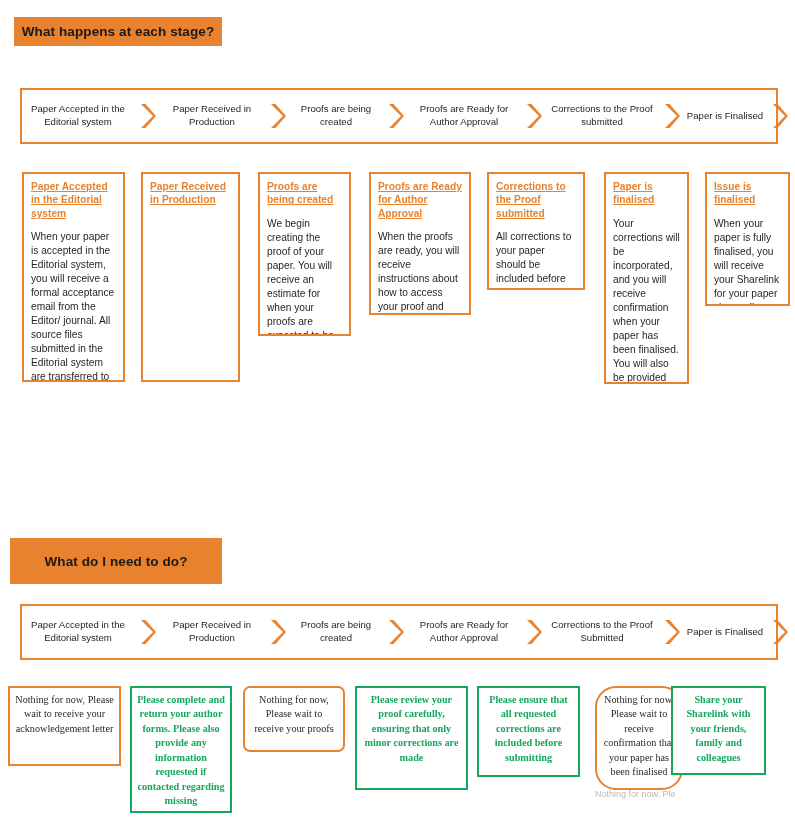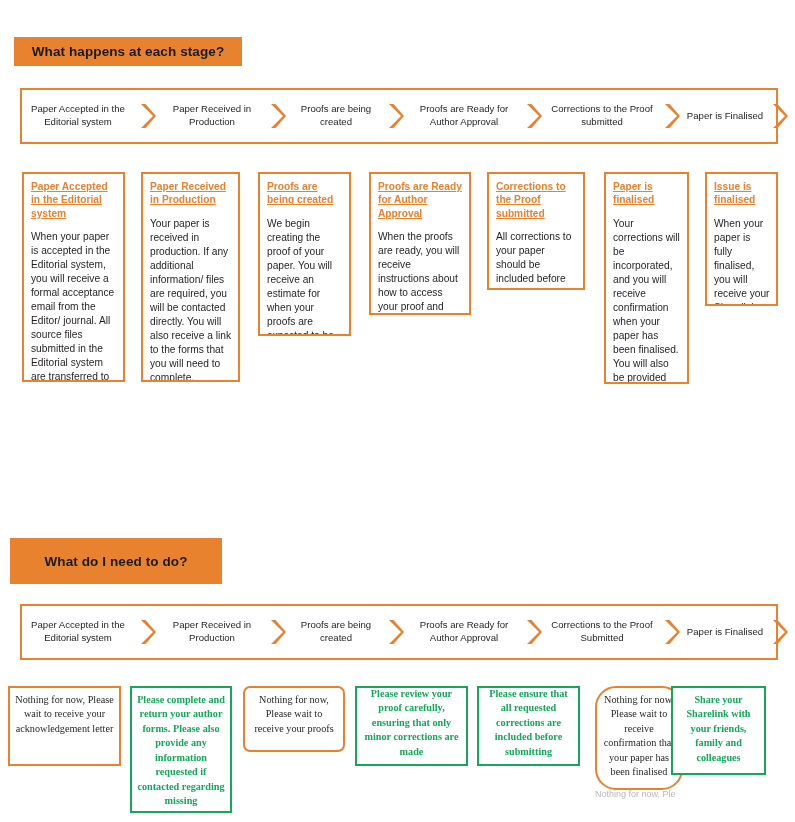--- a/index.html
+++ b/index.html
@@ -21,21 +21,21 @@
     position: absolute;
     background: #E8822E;
     color: #1a1a1a;
     font-size: 13.5px;
     font-weight: 600;
     display: flex;
     align-items: center;
     justify-content: center;
     letter-spacing: .1px;
   }
-  #banner-1 { left: 14px; top: 17px;  width: 228px; height: 29px; margin-top: 20px; }
+  #banner-1 { left: 14px; top: 17px;  width: 208px; height: 29px; }
   #banner-2 { left: 10px; top: 538px; width: 212px; height: 46px; }
 
   
   .strip {
     position: absolute;
     border: 2.5px solid #E8822E;
     background: #ffffff;
     display: flex;
     align-items: stretch;
     box-sizing: border-box;
@@ -172,39 +172,38 @@
   </div>
   <div class="strip-stage" style="width:90px">Issue Is Finalised</div>
 </div>
 
 <div class="card" style="left:22px; top:172px; width:103px; height:210px;">
   <span class="card-title">Paper Accepted in the Editorial system</span>
   <span class="card-body">When your paper is accepted in the Editorial system, you will receive a formal acceptance email from the Editor/ journal. All source files submitted in the Editorial system are transferred to the production system.</span>
 </div>
 <div class="card" style="left:141px; top:172px; width:99px; height:210px;">
   <span class="card-title">Paper Received  in Production</span>
-  <span class="card-body">Your paper is received in production. If any additional information/ files are required, you will be contacted directly. You will also receive a link to the forms that you will need to complete.</span>
 </div>
 <div class="card" style="left:258px; top:172px; width:93px; height:164px;">
   <span class="card-title">Proofs are being created</span>
   <span class="card-body">We begin creating the proof of your paper. You will receive an estimate for when your proofs are expected to be ready via email.</span>
 </div>
 <div class="card" style="left:369px; top:172px; width:102px; height:143px;">
   <span class="card-title">Proofs are Ready for Author Approval</span>
   <span class="card-body">When the proofs are ready, you will receive instructions about how to access your proof and submit your corrections.</span>
 </div>
 <div class="card" style="left:487px; top:172px; width:98px; height:118px;">
   <span class="card-title">Corrections to the Proof submitted</span>
   <span class="card-body">All corrections to your paper should be included before you submit to Proof Central.</span>
 </div>
 <div class="card" style="left:604px; top:172px; width:85px; height:212px;">
   <span class="card-title">Paper is finalised</span>
   <span class="card-body">Your corrections will be incorporated, and you will receive confirmation when your paper has been finalised. You will also be provided with guidance on how to cite your paper.</span>
 </div>
-<div class="card" style="left:705px; top:172px; width:73px; height:134px;">
+<div class="card" style="left:705px; top:172px; width:85px; height:134px;">
   <span class="card-title">Issue is finalised</span>
   <span class="card-body">When your paper is fully finalised, you will receive your Sharelink for your paper via email.</span>
 </div>
 
 <div class="banner" id="banner-2">What  do I need to do?</div>
 
 <div class="strip" id="strip-2">
   <div class="strip-stage" style="width:112px">Paper Accepted in the Editorial system</div>
   <div class="strip-sep">
     <svg class="chev" viewBox="0 0 17 28" aria-hidden="true">
@@ -246,24 +245,24 @@
 
 <div class="acard orange" style="left:8px; top:686px; width:113px; height:80px;">
   <span class="acard-text">Nothing for now, Please wait to receive your acknowledgement letter</span>
 </div>
 <div class="acard green" style="left:130px; top:686px; width:102px; height:127px;">
   <span class="acard-text">Please complete and return your author forms. Please also provide any information requested if contacted regarding missing information.</span>
 </div>
 <div class="acard orange" style="left:243px; top:686px; width:102px; height:66px;border-radius:7px;">
   <span class="acard-text">Nothing for now, Please wait to receive your proofs</span>
 </div>
-<div class="acard green" style="left:355px; top:686px; width:113px; height:80px;align-items:flex-end;">
+<div class="acard green" style="left:355px; top:686px; width:113px; height:104px;">
   <span class="acard-text">Please review your proof carefully, ensuring that only minor corrections are made</span>
 </div>
-<div class="acard green" style="left:477px; top:686px; width:103px; height:80px;align-items:flex-end;">
+<div class="acard green" style="left:477px; top:686px; width:103px; height:91px;">
   <span class="acard-text">Please ensure that all requested corrections are included before submitting</span>
 </div>
 <div class="acard orange" style="left:595px; top:686px; width:88px; height:104px;border-radius:21px;">
   <span class="acard-text">Nothing for now, Please wait to receive confirmation that your paper has been finalised</span>
 </div>
 <div class="acard green" style="left:671px; top:686px; width:95px; height:89px;">
   <span class="acard-text">Share your Sharelink with your friends, family and colleagues</span>
 </div>
 
 <div class="ghost" style="left:595px; top:790px;">Nothing for now, Ple</div>

